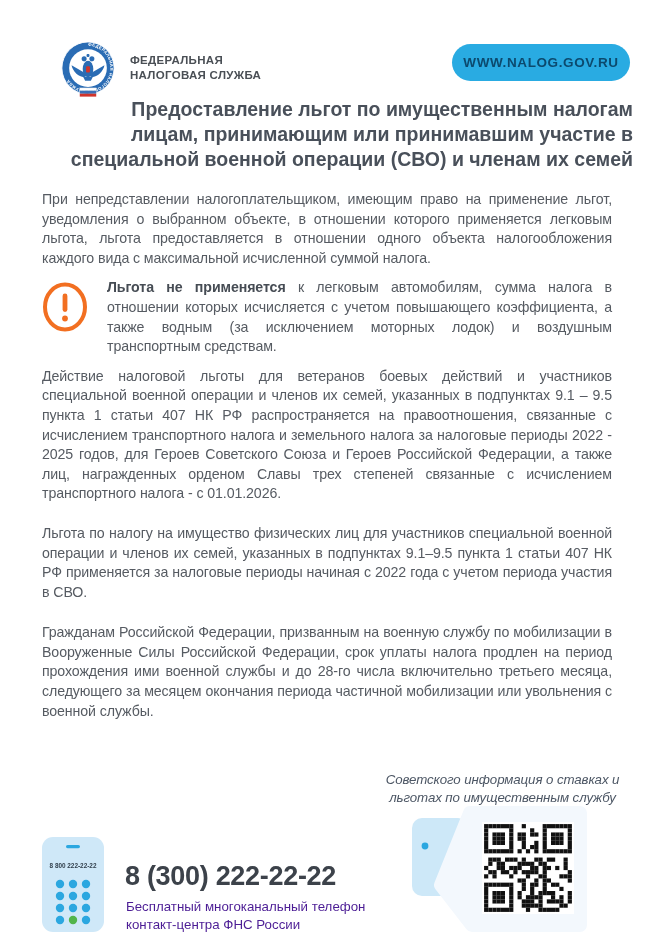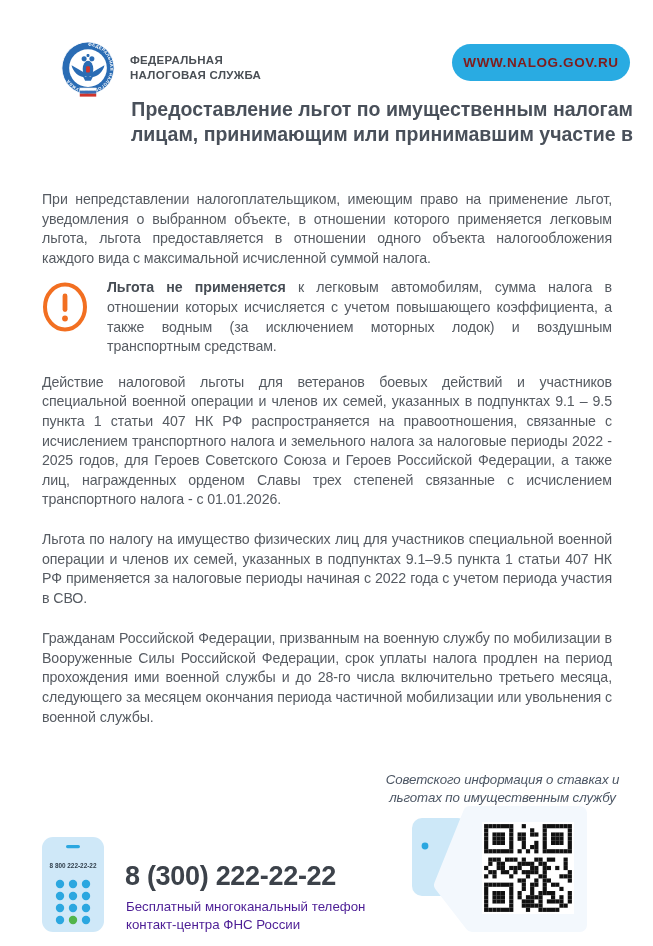--- a/index.html
+++ b/index.html
@@ -14,37 +14,37 @@
   .emblem { position:absolute; left:58px; top:40px; width:60px; height:60px; }
   .logo-text {
     position:absolute; left:130px; top:53px;
     font-size:11.5px; font-weight:bold; line-height:15px;
     color:#4a4f55; letter-spacing:.3px;
   }
   .site-pill {
     position:absolute; left:452px; top:44px; width:178px; height:37px;
     background:#29abe2; border-radius:19px;
     display:flex; align-items:center; justify-content:center;
-    color:#7f1d1d; font-size:13.5px; font-weight:bold; letter-spacing:.6px;
+    color:#0c4a6e; font-size:13.5px; font-weight:bold; letter-spacing:.6px;
     text-decoration:none; cursor:pointer;
   }
   
   .title {
     position:absolute; left:20px; right:20px; top:97px;
     text-align:right; font-weight:bold; font-size:19.5px; line-height:25px;
     color:#49505a;
   }
   
   .content { position:absolute; left:42px; width:570px; top:190px; }
   .para {
     font-size:14.2px; line-height:19.6px; text-align:justify;
     color:#565b62; margin-bottom:10px; letter-spacing:-.1px;
   }
   .para b { color:#464c54; }
-  .warning { display:flex; margin-bottom:16px; }
+  .warning { display:flex; margin-bottom:10px; }
   .warn-icon { flex:0 0 46px; margin-right:19px; margin-top:3px; }
   .warn-text { flex:1; }
   .mb2 { margin-bottom:20px; }
   .mb3 { margin-bottom:21px; }
   
   .qr-caption {
     position:absolute; left:355px; width:295px; top:771px;
     font-style:italic; font-size:13.3px; line-height:17.5px;
     color:#4c5664; text-align:center; letter-spacing:-.1px;
   }
@@ -99,20 +99,21 @@
   <div class="logo-text">
     <div>ФЕДЕРАЛЬНАЯ</div>
     <div>НАЛОГОВАЯ СЛУЖБА</div>
   </div>
 
   <a class="site-pill">WWW.NALOG.GOV.RU</a>
 
   <div class="title">
     <div>Предоставление льгот по имущественным налогам</div>
     <div>лицам, принимающим или принимавшим участие в</div>
+    <div>специальной военной операции (СВО) и членам их семей</div>
   </div>
 
   <div class="content">
 
     <div class="para">При непредставлении налогоплательщиком, имеющим право на применение льгот, уведомления о выбранном объекте, в отношении которого применяется легковым льгота, льгота предоставляется в отношении одного объекта налогообложения каждого вида с максимальной исчисленной суммой налога.</div>
 
     <div class="warning">
       <svg class="warn-icon" width="46" height="52" viewBox="0 0 46 52">
         <ellipse cx="23" cy="26" rx="20" ry="22.5" fill="none" stroke="#f26f21" stroke-width="4"></ellipse>
         <rect x="20.6" y="12.5" width="4.8" height="18.5" rx="2.4" fill="#f26f21"></rect>

